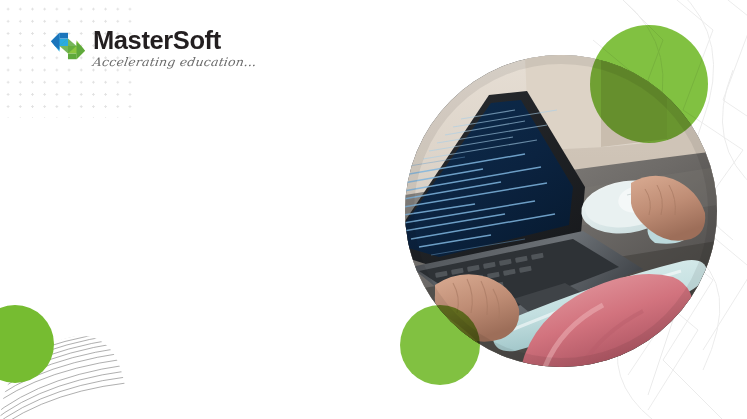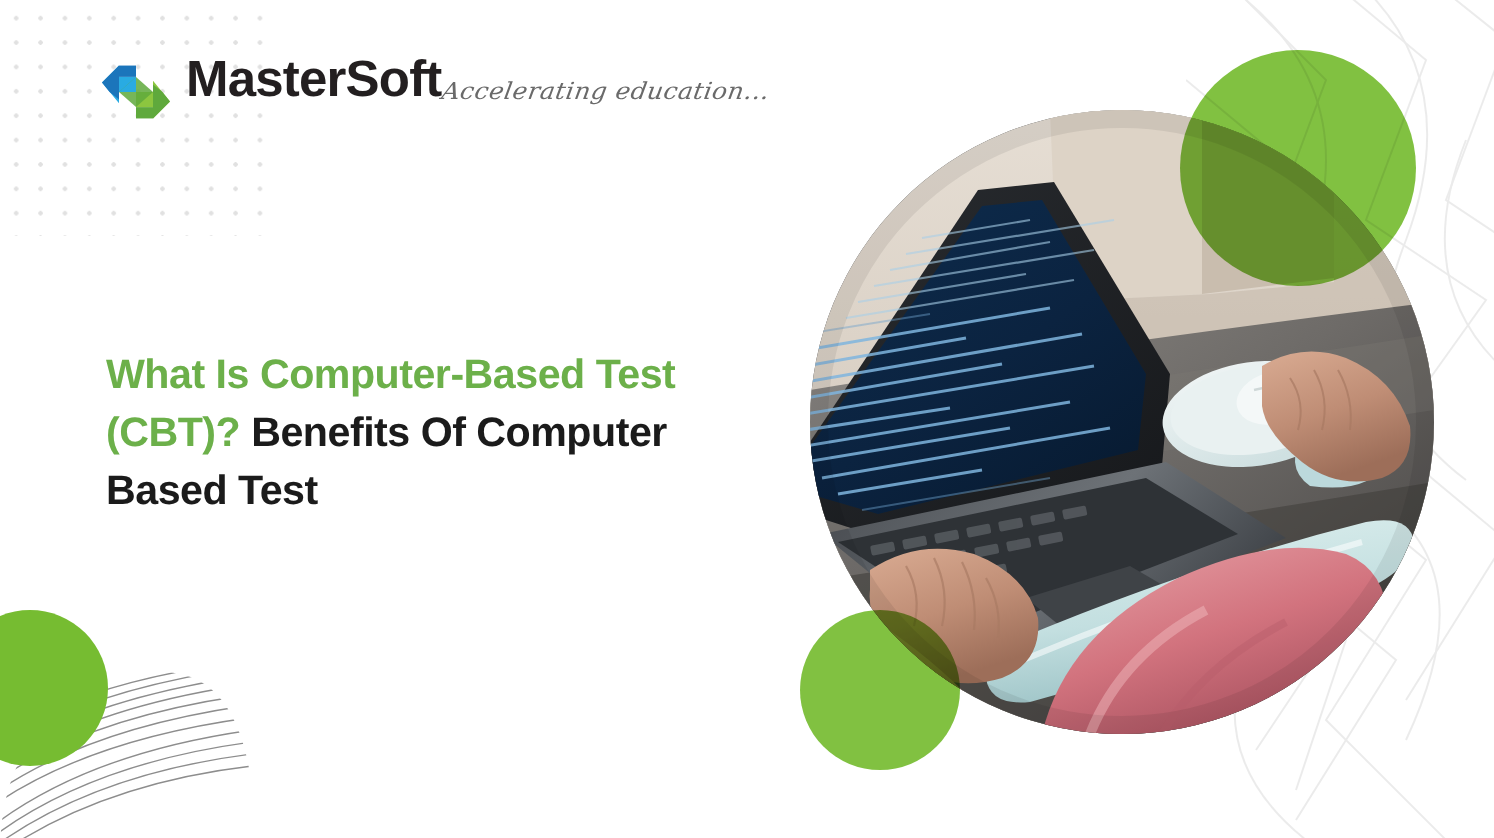--- a/index.html
+++ b/index.html
@@ -55,21 +55,21 @@
 
   
   .logo-block {
     position:absolute; left:49px; top:27px;
     display:flex; align-items:flex-start;
   }
   .logo-mark { width:38px; height:34px; flex:none; margin-top:2px; }
   .logo-mark svg { width:100%; height:100%; display:block; }
   .logo-words {
     margin-left:6px;
-    display:flex; flex-direction:row; align-items:flex-start;
+    display:flex; flex-direction:column; align-items:flex-start;
   }
   .logo-name {
     font-size:25.5px;
     font-weight:bold;
     letter-spacing:-.4px;
     color:#231f20;
     line-height:1.02;
     white-space:nowrap;
   }
   .logo-tagline {
@@ -193,21 +193,20 @@
         <polygon points="20,10 29,18 20,26 11,18" fill="#5fa93c" opacity=".85"></polygon>
         <polygon points="20,10 20,18 11,18" fill="#29abe2"></polygon>
       </svg>
     </span>
     <span class="logo-words">
       <span class="logo-name">MasterSoft</span>
       <span class="logo-tagline">Accelerating education...</span>
     </span>
   </div>
 
-  <h1 class="headline"><span class="hl-green">What Is Computer-Based Test (CBT)?</span><span> Benefits Of Computer Based Test</span></h1>
 
   <div class="photo-circle">
     <svg viewBox="0 0 312 312" aria-hidden="true">
       <defs>
         <linearGradient id="deskG" x1="0" y1="0" x2="1" y2="1">
           <stop offset="0%" stop-color="#8e8b87"></stop>
           <stop offset="45%" stop-color="#6e6b68"></stop>
           <stop offset="100%" stop-color="#3e3c3b"></stop>
         </linearGradient>
         <linearGradient id="wallG" x1="0" y1="0" x2="0" y2="1">

